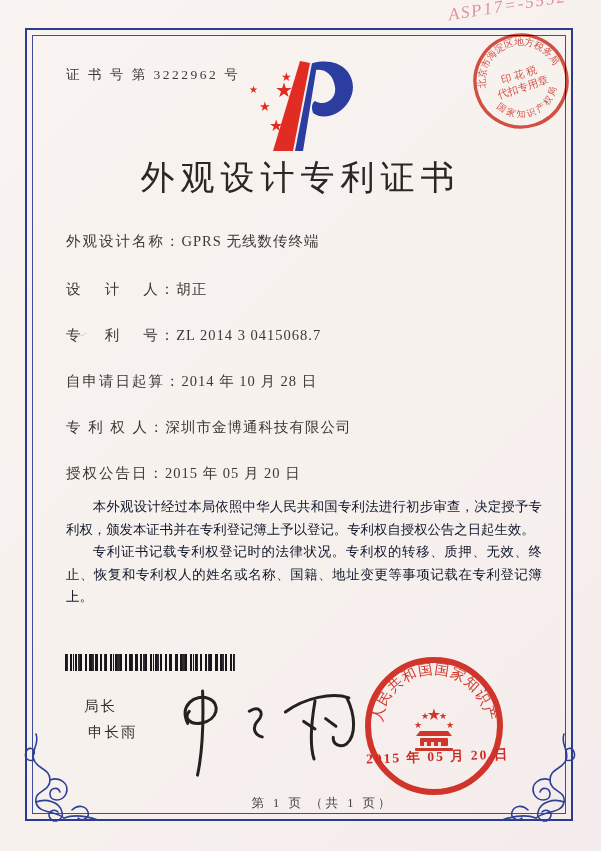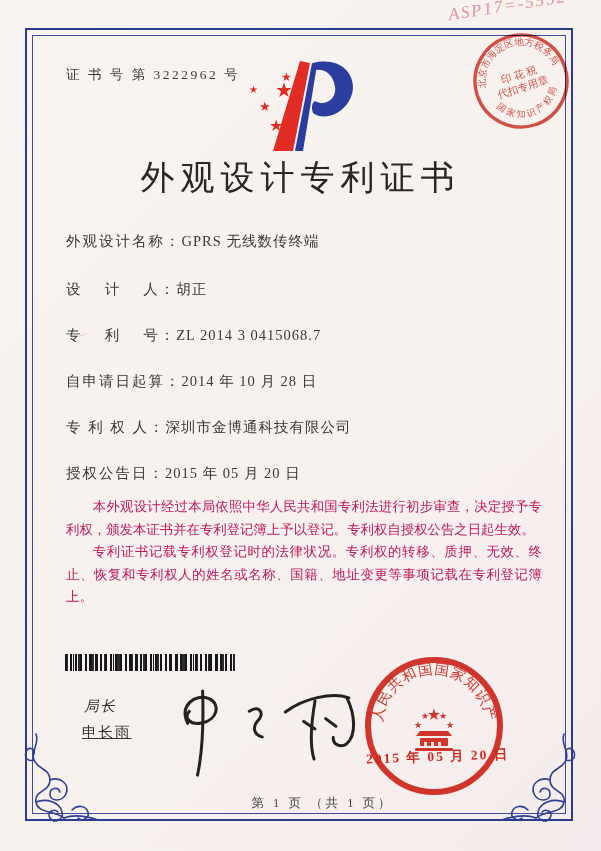--- a/index.html
+++ b/index.html
@@ -28,34 +28,34 @@
     position:absolute;left:0;top:155px;width:100%;text-align:center;
     font-size:34px;font-weight:normal;letter-spacing:6px;color:#2a2824;
   }
   
   .field{position:absolute;left:66px;font-size:14.5px;letter-spacing:1px;color:#3a3934;white-space:nowrap;}
   .f0{top:232px}.f1{top:280px}.f2{top:326px}.f3{top:372px}.f4{top:418px}.f5{top:464px}
   .field .lbl{letter-spacing:2px;}
   
   .bodytext{
     position:absolute;left:66px;top:496px;width:476px;
-    font-size:13.4px;line-height:22.6px;text-align:justify;color:#be185d;
+    font-size:13.4px;line-height:22.6px;text-align:justify;color:#0f172a;
   }
   .bodytext p{margin:0;text-indent:2em;}
   
   .barcode{
     position:absolute;left:65px;top:654px;width:170px;height:17px;
     background:
       repeating-linear-gradient(90deg,#15151a 0 2px,transparent 2px 5px),
       repeating-linear-gradient(90deg,#1a1a20 0 1px,transparent 1px 8px),
       repeating-linear-gradient(90deg,rgba(10,10,14,.85) 0 3px,transparent 3px 13px);
   }
   
-  .director-title{position:absolute;left:84px;top:697px;font-size:14.5px;letter-spacing:2px;font-style:italic;}
-  .director-name{position:absolute;left:82px;top:723px;font-size:14.5px;letter-spacing:2px;text-decoration:underline;}
+  .director-title{position:absolute;left:84px;top:697px;font-size:14.5px;letter-spacing:2px;}
+  .director-name{position:absolute;left:88px;top:723px;font-size:14.5px;letter-spacing:2px;}
   .signature{position:absolute;left:158px;top:683px;width:200px;height:95px;transform:rotate(-2deg);}
   
   .seal{position:absolute;left:360px;top:652px;width:148px;height:148px;opacity:.93;mix-blend-mode:multiply;}
   .seal-date{
     position:absolute;left:366px;top:748px;font-size:13.5px;letter-spacing:2px;
     color:#cf2920;transform:rotate(-2deg);font-weight:bold;white-space:nowrap;
   }
   
   .tax-stamp{position:absolute;left:469px;top:29px;width:104px;height:104px;transform:rotate(-18deg);opacity:.88;mix-blend-mode:multiply;}
   .hand-note{

